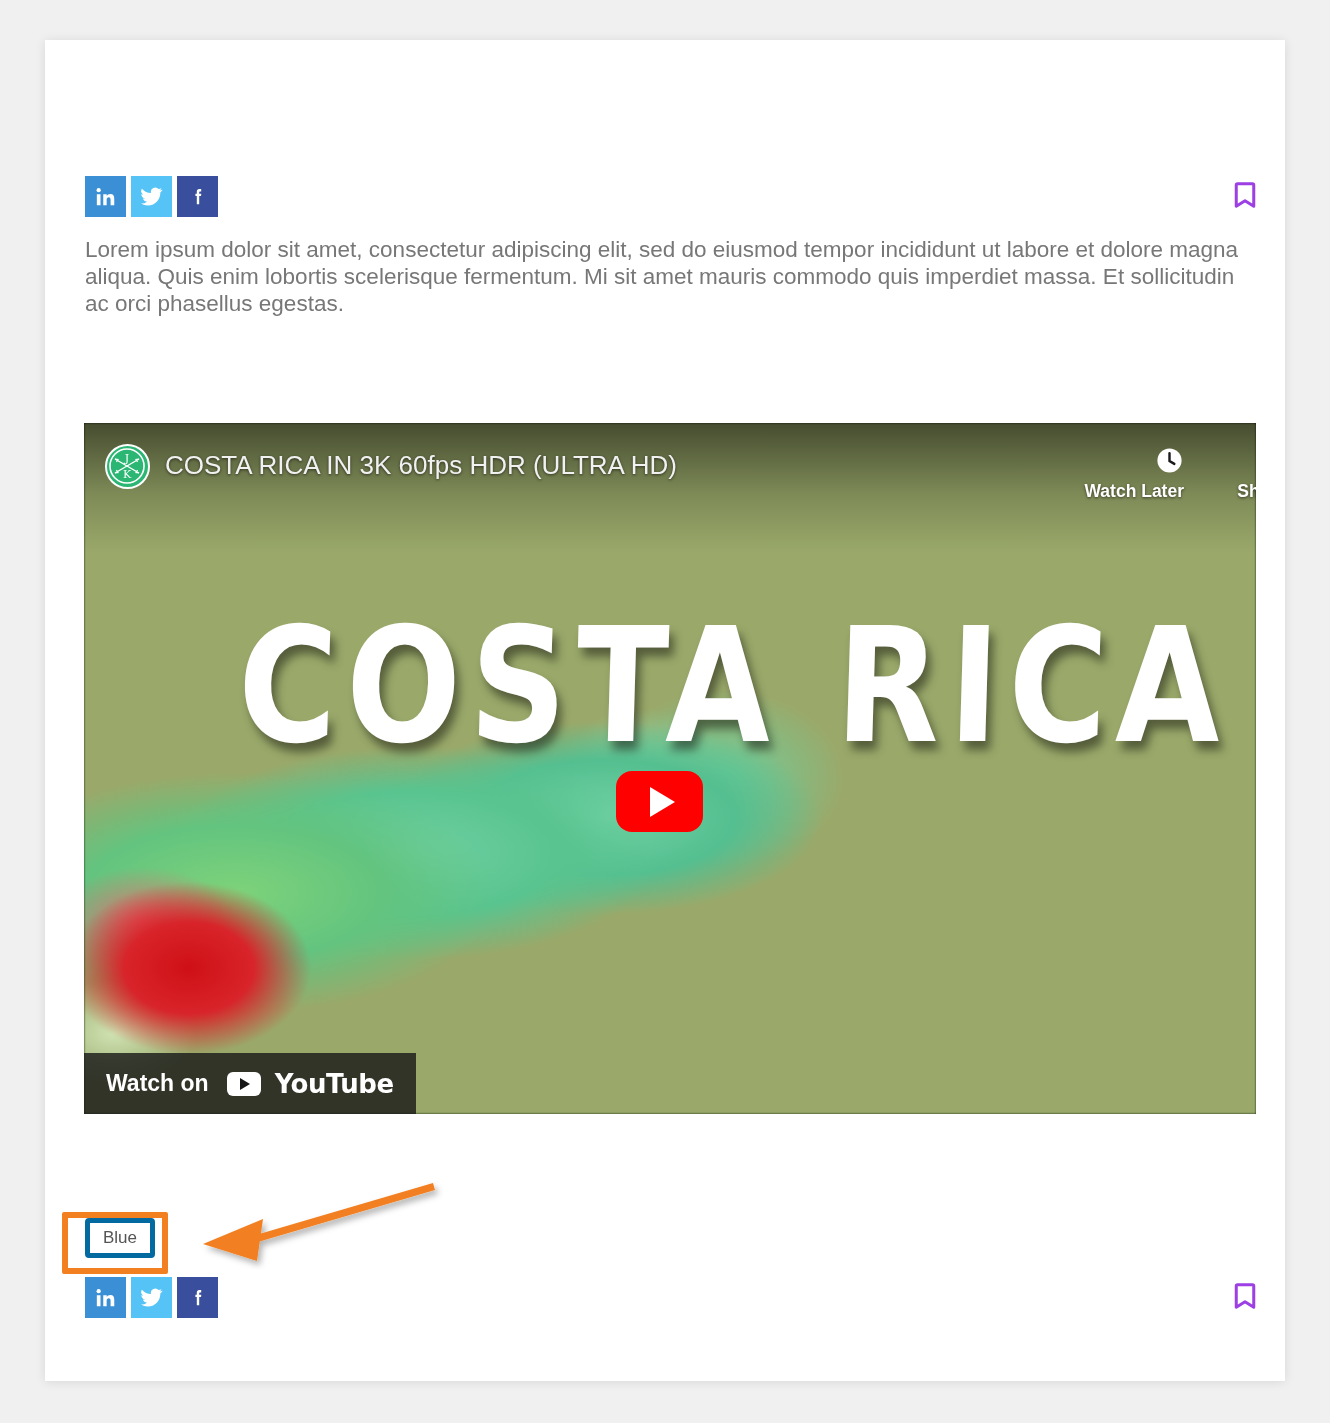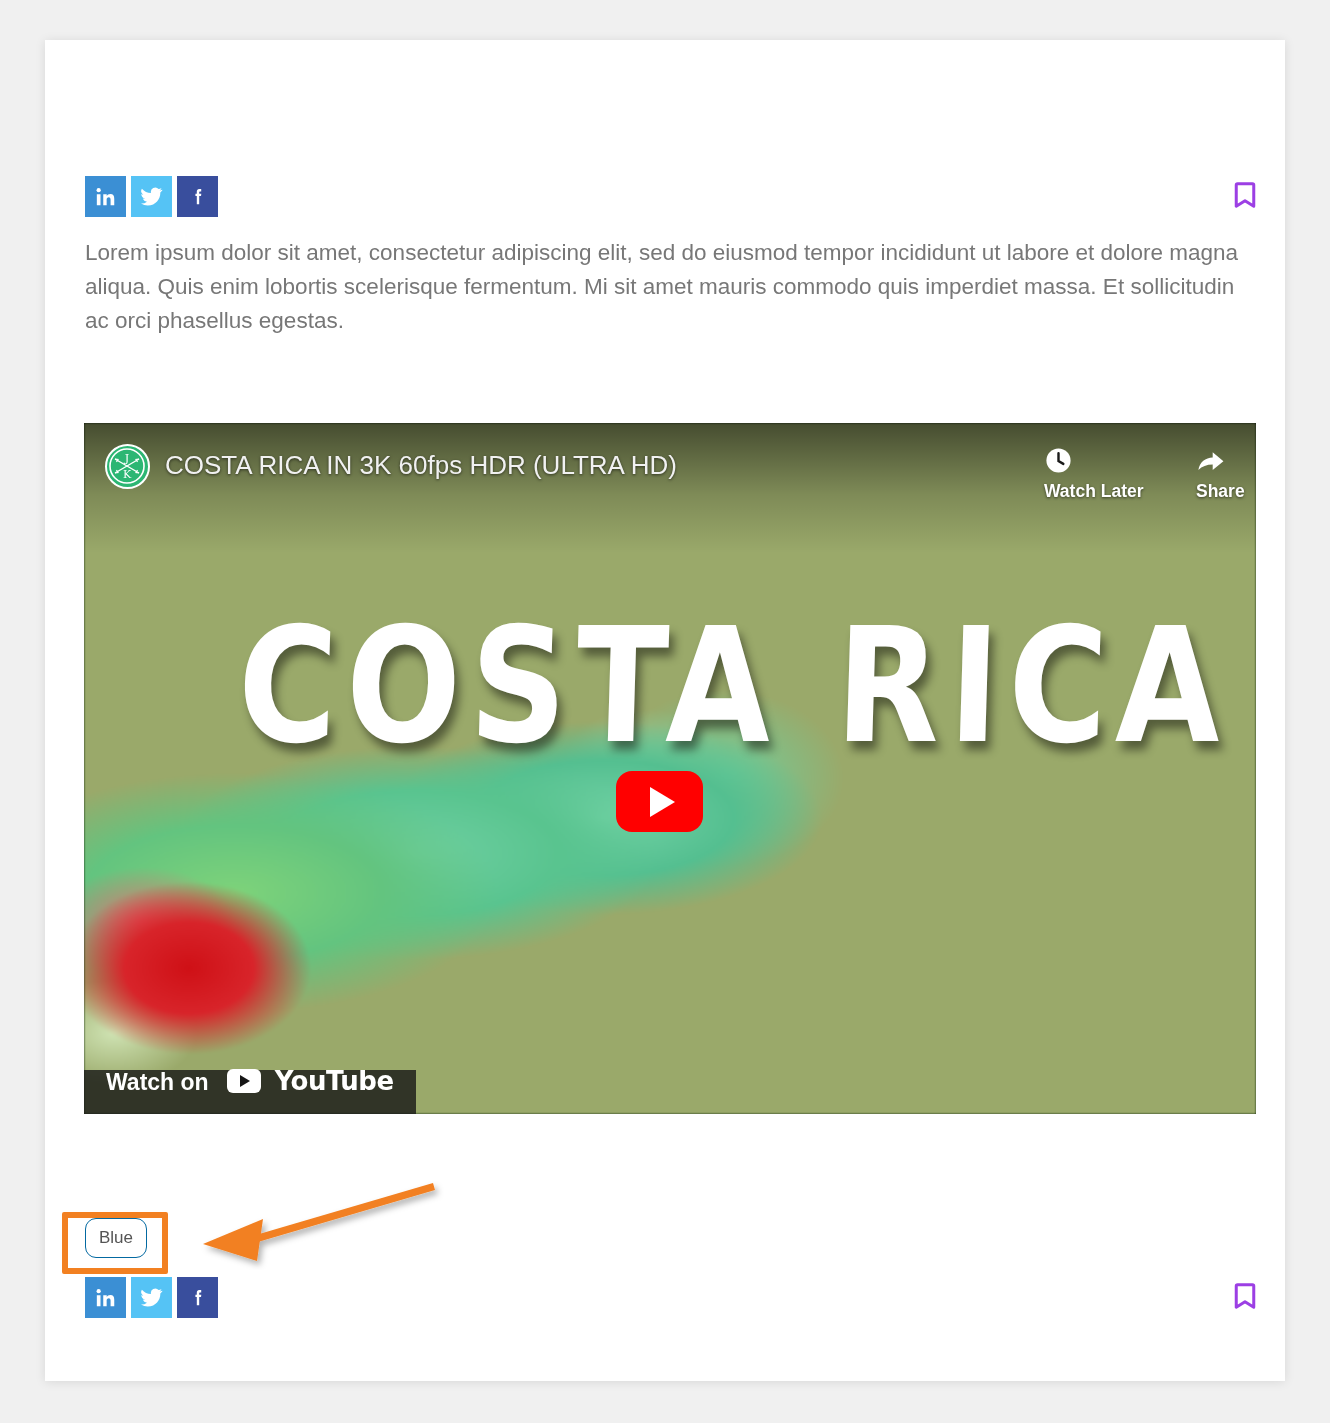--- a/index.html
+++ b/index.html
@@ -56,21 +56,21 @@
   }
   .bookmark.top    { left: 1185px; top: 140px; }
   .bookmark.bottom { left: 1185px; top: 1241px; }
 
   
   .body-text {
     position: absolute;
     left: 40px; top: 196px;
     width: 1165px;
     font-size: 22.5px;
-    line-height: 34px;
+    line-height: 27px;
     color: #777777;
     margin: 0;
     font-family: "Liberation Sans", sans-serif;
   }
 
   
   #video {
     position: absolute;
     left: 39px; top: 383px;
     width: 1172px; height: 691px;
@@ -123,21 +123,21 @@
   }
   .yt-title {
     position: absolute; left: 81px; top: 27px;
     font-size: 26px; color: #f1f1f1;
     font-family: "Liberation Sans", sans-serif;
     white-space: nowrap;
     text-shadow: 0 1px 3px rgba(0,0,0,0.6);
   }
   .yt-action {
     position: absolute; top: 22px;
-    display: flex; flex-direction: column; align-items: flex-start;
+    display: flex; flex-direction: column; align-items: flex-end;
     color: #ffffff; cursor: pointer;
     text-shadow: 0 1px 3px rgba(0,0,0,0.6);
   }
   .yt-action .ico { height: 30px; display:flex; align-items:center; }
   .yt-action .lbl { margin-top: 6px; font-size: 17.5px; font-weight: bold; }
   #act-watch-later { left: 960px; width: 140px; }
   #act-share       { left: 1112px; width: 90px; }
 
   
   .yt-play {
@@ -173,24 +173,24 @@
     transform: scaleY(1.18) skewX(-2deg);
     transform-origin: center;
     white-space: nowrap;
     pointer-events: none;
   }
 
   
   .watch-on {
     position: absolute;
     left: 0; bottom: 0;
-    height: 44px;
-    padding: 0 22px 18px 22px;
+    height: 61px;
+    padding: 0 22px 0 22px;
     background: rgba(22,22,22,0.80);
-    display: flex; align-items: flex-end; gap: 18px;
+    display: flex; align-items: center; gap: 18px;
     cursor: pointer;
   }
   .watch-on .wo-text {
     color: #ffffff; font-size: 23px; font-weight: bold;
     font-family: "Liberation Sans", sans-serif;
   }
   .watch-on .yt-logo { display: flex; align-items: center; gap: 14px; }
   .watch-on .yt-mark {
     width: 34px; height: 24px; background: #ffffff; border-radius: 6px;
     display: flex; align-items: center; justify-content: center;
@@ -207,22 +207,22 @@
     font-family: "DejaVu Sans", sans-serif;
     letter-spacing: -0.5px;
   }
 
   
   .tag-btn {
     position: absolute;
     left: 40px; top: 1178px;
     min-width: 56px; height: 40px;
     padding: 0 13px;
-    border: 1px solid #0369a1;
-    border-radius: 11px;
+    border: 5px solid #0369a1;
+    border-radius: 4px;
     background: #ffffff;
     color: #555555;
     font-size: 17px;
     display: flex; align-items: center; justify-content: center;
     cursor: pointer;
     font-family: "Liberation Sans", sans-serif;
   }
 
   
   #annot-box {

